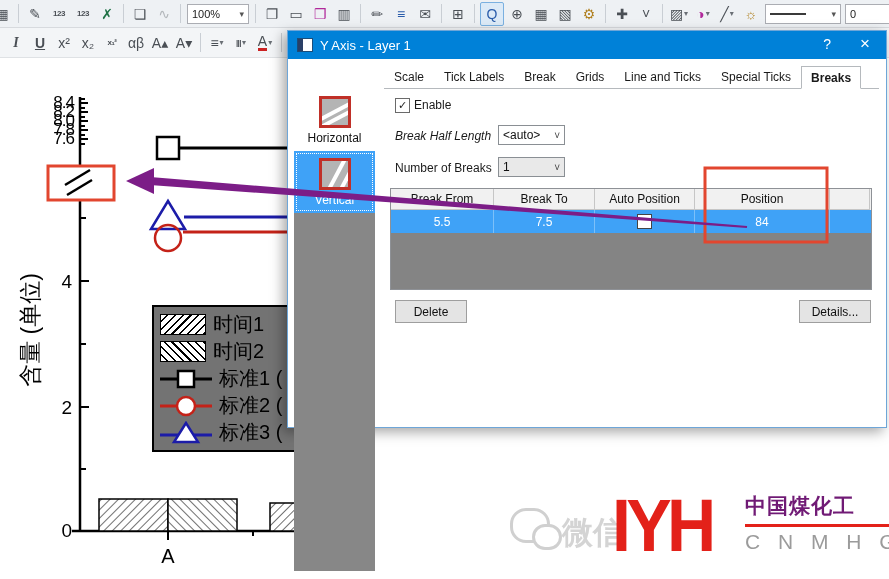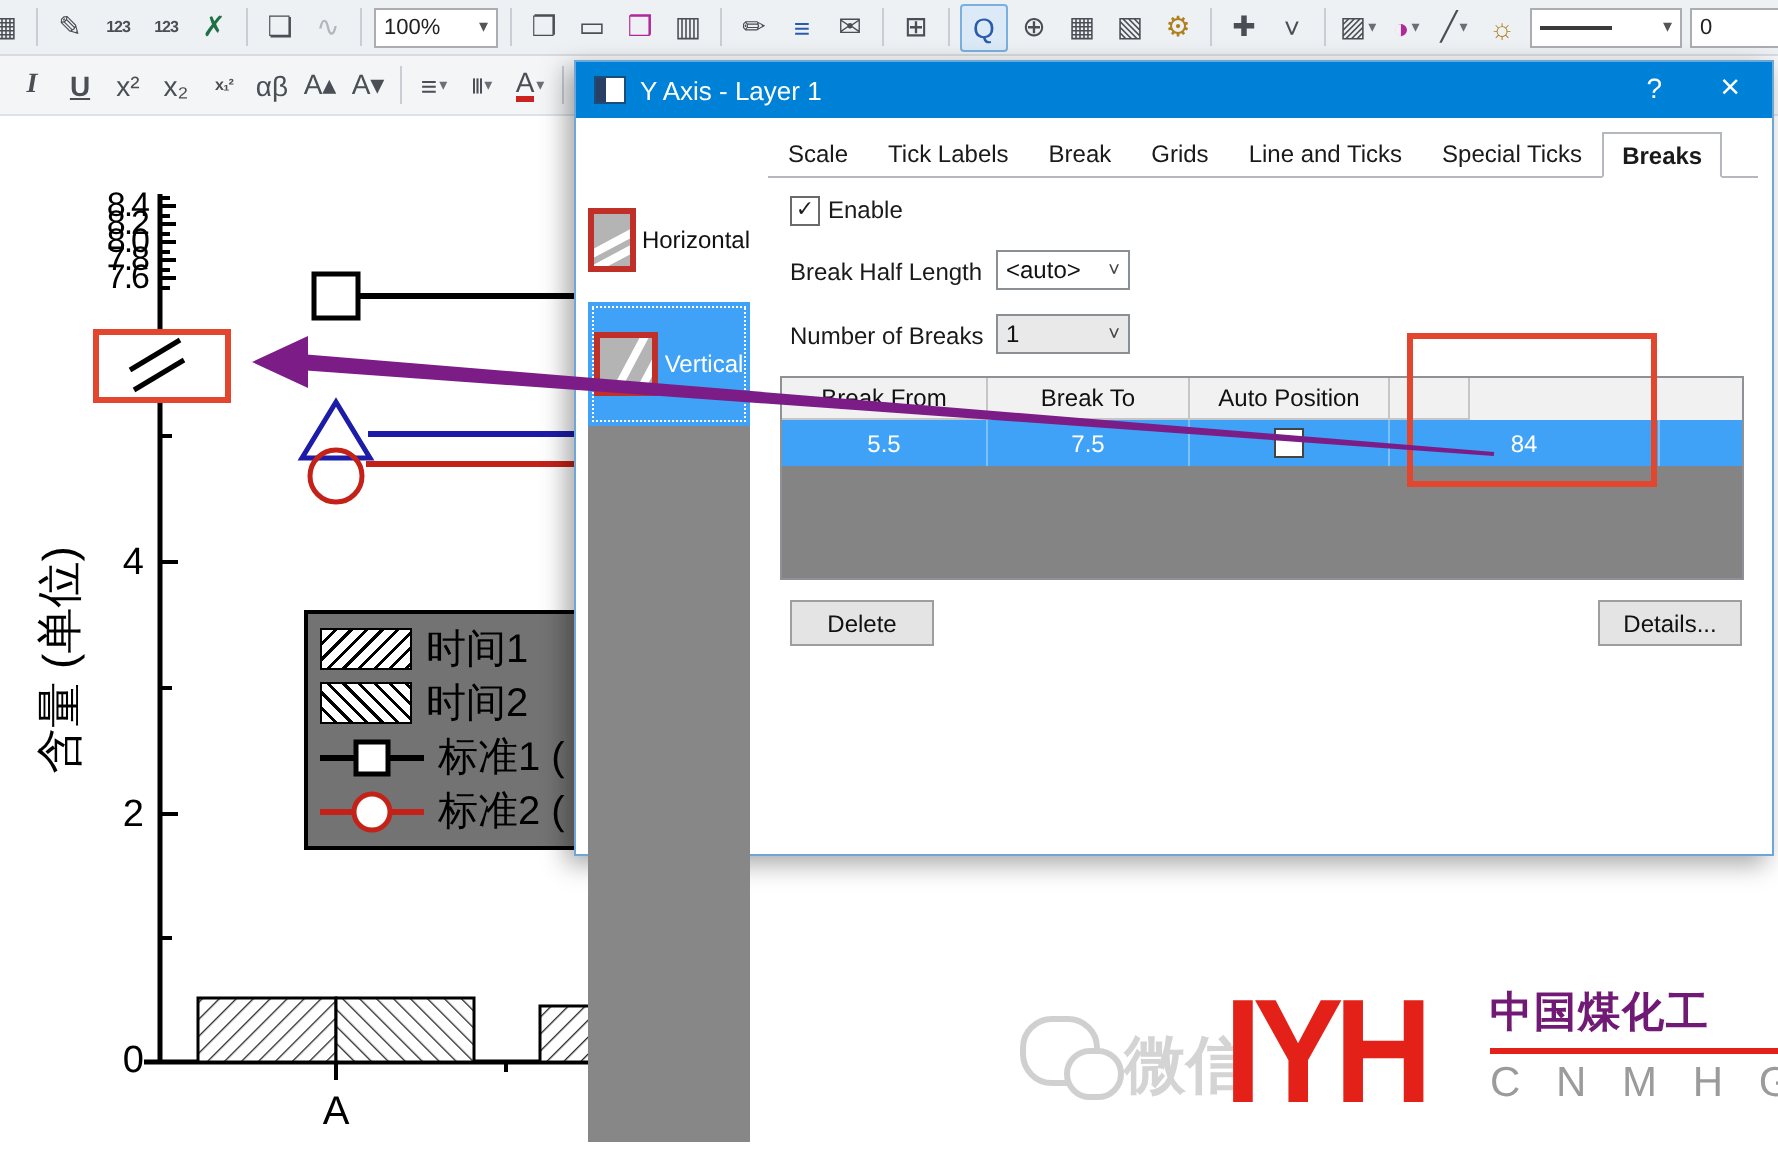--- a/index.html
+++ b/index.html
@@ -42,21 +42,21 @@
   .title-icon{width:14px;height:12px;background:#fff;border:1px solid #1b4d7a;margin:0 7px 0 9px;position:relative;}
   .title-icon::before{content:"";position:absolute;left:0;top:0;width:5px;height:100%;background:#2a3f66;}
   .title-text{font-size:13px;}
   #help-btn{position:absolute;right:55px;top:5px;font-size:14px;cursor:default;}
   #close-btn{position:absolute;right:16px;top:3px;font-size:17px;cursor:default;}
   #tabs{position:absolute;left:96px;top:34px;right:7px;height:23px;display:flex;align-items:flex-end;border-bottom:1px solid #b5b9bd;}
   .tab{padding:4px 9px 3px;font-size:12px;color:#1a1a1a;border:1px solid transparent;white-space:nowrap;}
   .tab.active{font-weight:bold;background:#fff;border:1px solid #b5b9bd;border-bottom:1px solid #fff;margin-bottom:-1px;}
   
   #panel{position:absolute;left:6px;top:58px;width:81px;height:482px;background:#fff;display:flex;flex-direction:column;}
-  .panel-item{height:62px;display:flex;flex-direction:row;align-items:center;justify-content:center;gap:3px;}
+  .panel-item{height:62px;display:flex;flex-direction:column;align-items:center;justify-content:center;gap:3px;}
   .panel-item .plabel{font-size:12px;color:#111;}
   .panel-item.selected{background:#3fa2f7;outline:1px dotted #fff;outline-offset:-3px;}
   .panel-item.selected .plabel{color:#fff;}
   .panel-fill{flex:1;background:#878787;}
   .brk-ico{width:32px;height:32px;background:#b4b4b4;border:3px solid #c03028;box-sizing:border-box;position:relative;overflow:hidden;}
   .brk-ico::before,.brk-ico::after{content:"";position:absolute;left:-6px;width:44px;height:4px;background:#fff;transform:rotate(-28deg);}
   .brk-ico::before{top:9px;}
   .brk-ico::after{top:17px;}
   .brk-ico.vert::before,.brk-ico.vert::after{transform:rotate(-62deg);left:auto;}
   .brk-ico.vert::before{left:-8px;top:13px;}
@@ -336,20 +336,27 @@
       </svg>
       <span class="lg-label">标准1 (</span>
     </div>
     <div class="lg-row">
       <svg width="52" height="24">
         <line x1="0" y1="12" x2="52" y2="12" stroke="#c42218" stroke-width="3"></line>
         <circle cx="26" cy="12" r="9" fill="#fff" stroke="#c42218" stroke-width="2.5"></circle>
       </svg>
       <span class="lg-label">标准2 (</span>
     </div>
+    <div class="lg-row">
+      <svg width="52" height="24">
+        <line x1="0" y1="14" x2="52" y2="14" stroke="#1c1ca8" stroke-width="3"></line>
+        <polygon points="26,2 14,21 38,21" fill="#fff" stroke="#1c1ca8" stroke-width="2.5"></polygon>
+      </svg>
+      <span class="lg-label">标准3 (</span>
+    </div>
   </div>
 </div>
 
 <div id="dialog" class="abs">
   <div id="titlebar">
     <span class="title-icon"></span>
     <span class="title-text">Y Axis - Layer 1</span>
     <span id="help-btn">?</span>
     <span id="close-btn">×</span>
   </div>
@@ -372,37 +379,38 @@
     <div class="panel-item selected">
       <span class="brk-ico vert"></span>
       <span class="plabel">Vertical</span>
     </div>
     <div class="panel-fill"></div>
   </div>
 
   <div class="cb" style="left:107px;top:67px;">✓</div>
   <span class="lbl" style="left:126px;top:67px;">Enable</span>
 
-  <span class="lbl" style="left:107px;top:98px;">Break Half Length</span>
+  <span class="lbl" style="left:107px;top:98px;font-style:italic;">Break Half Length</span>
   <div class="combo" style="left:210px;top:94px;">
     <span>&lt;auto&gt;</span>
     <span class="chev">˅</span>
   </div>
 
   <span class="lbl" style="left:107px;top:130px;">Number of Breaks</span>
   <div class="combo gray" style="left:210px;top:126px;">
     <span>1</span>
     <span class="chev">˅</span>
   </div>
 
   <div id="grid">
     <div id="grid-header">
         <div class="gh-cell" style="width: 103px;">Break From</div>
         <div class="gh-cell" style="width: 101px;">Break To</div>
         <div class="gh-cell" style="width: 100px;">Auto Position</div>
+        <div class="gh-cell" style="width: 135px;">Position</div>
         <div class="gh-cell" style="width: 40px;"></div>
       </div>
     <div id="grid-row">
       <span class="gr-cell w0">5.5</span>
       <span class="gr-cell w1">7.5</span>
       <span class="gr-cell w2">
           <span class="cbx"></span>
         </span>
       <span class="gr-cell w3">84</span>
       <span class="gr-cell w4"></span>

